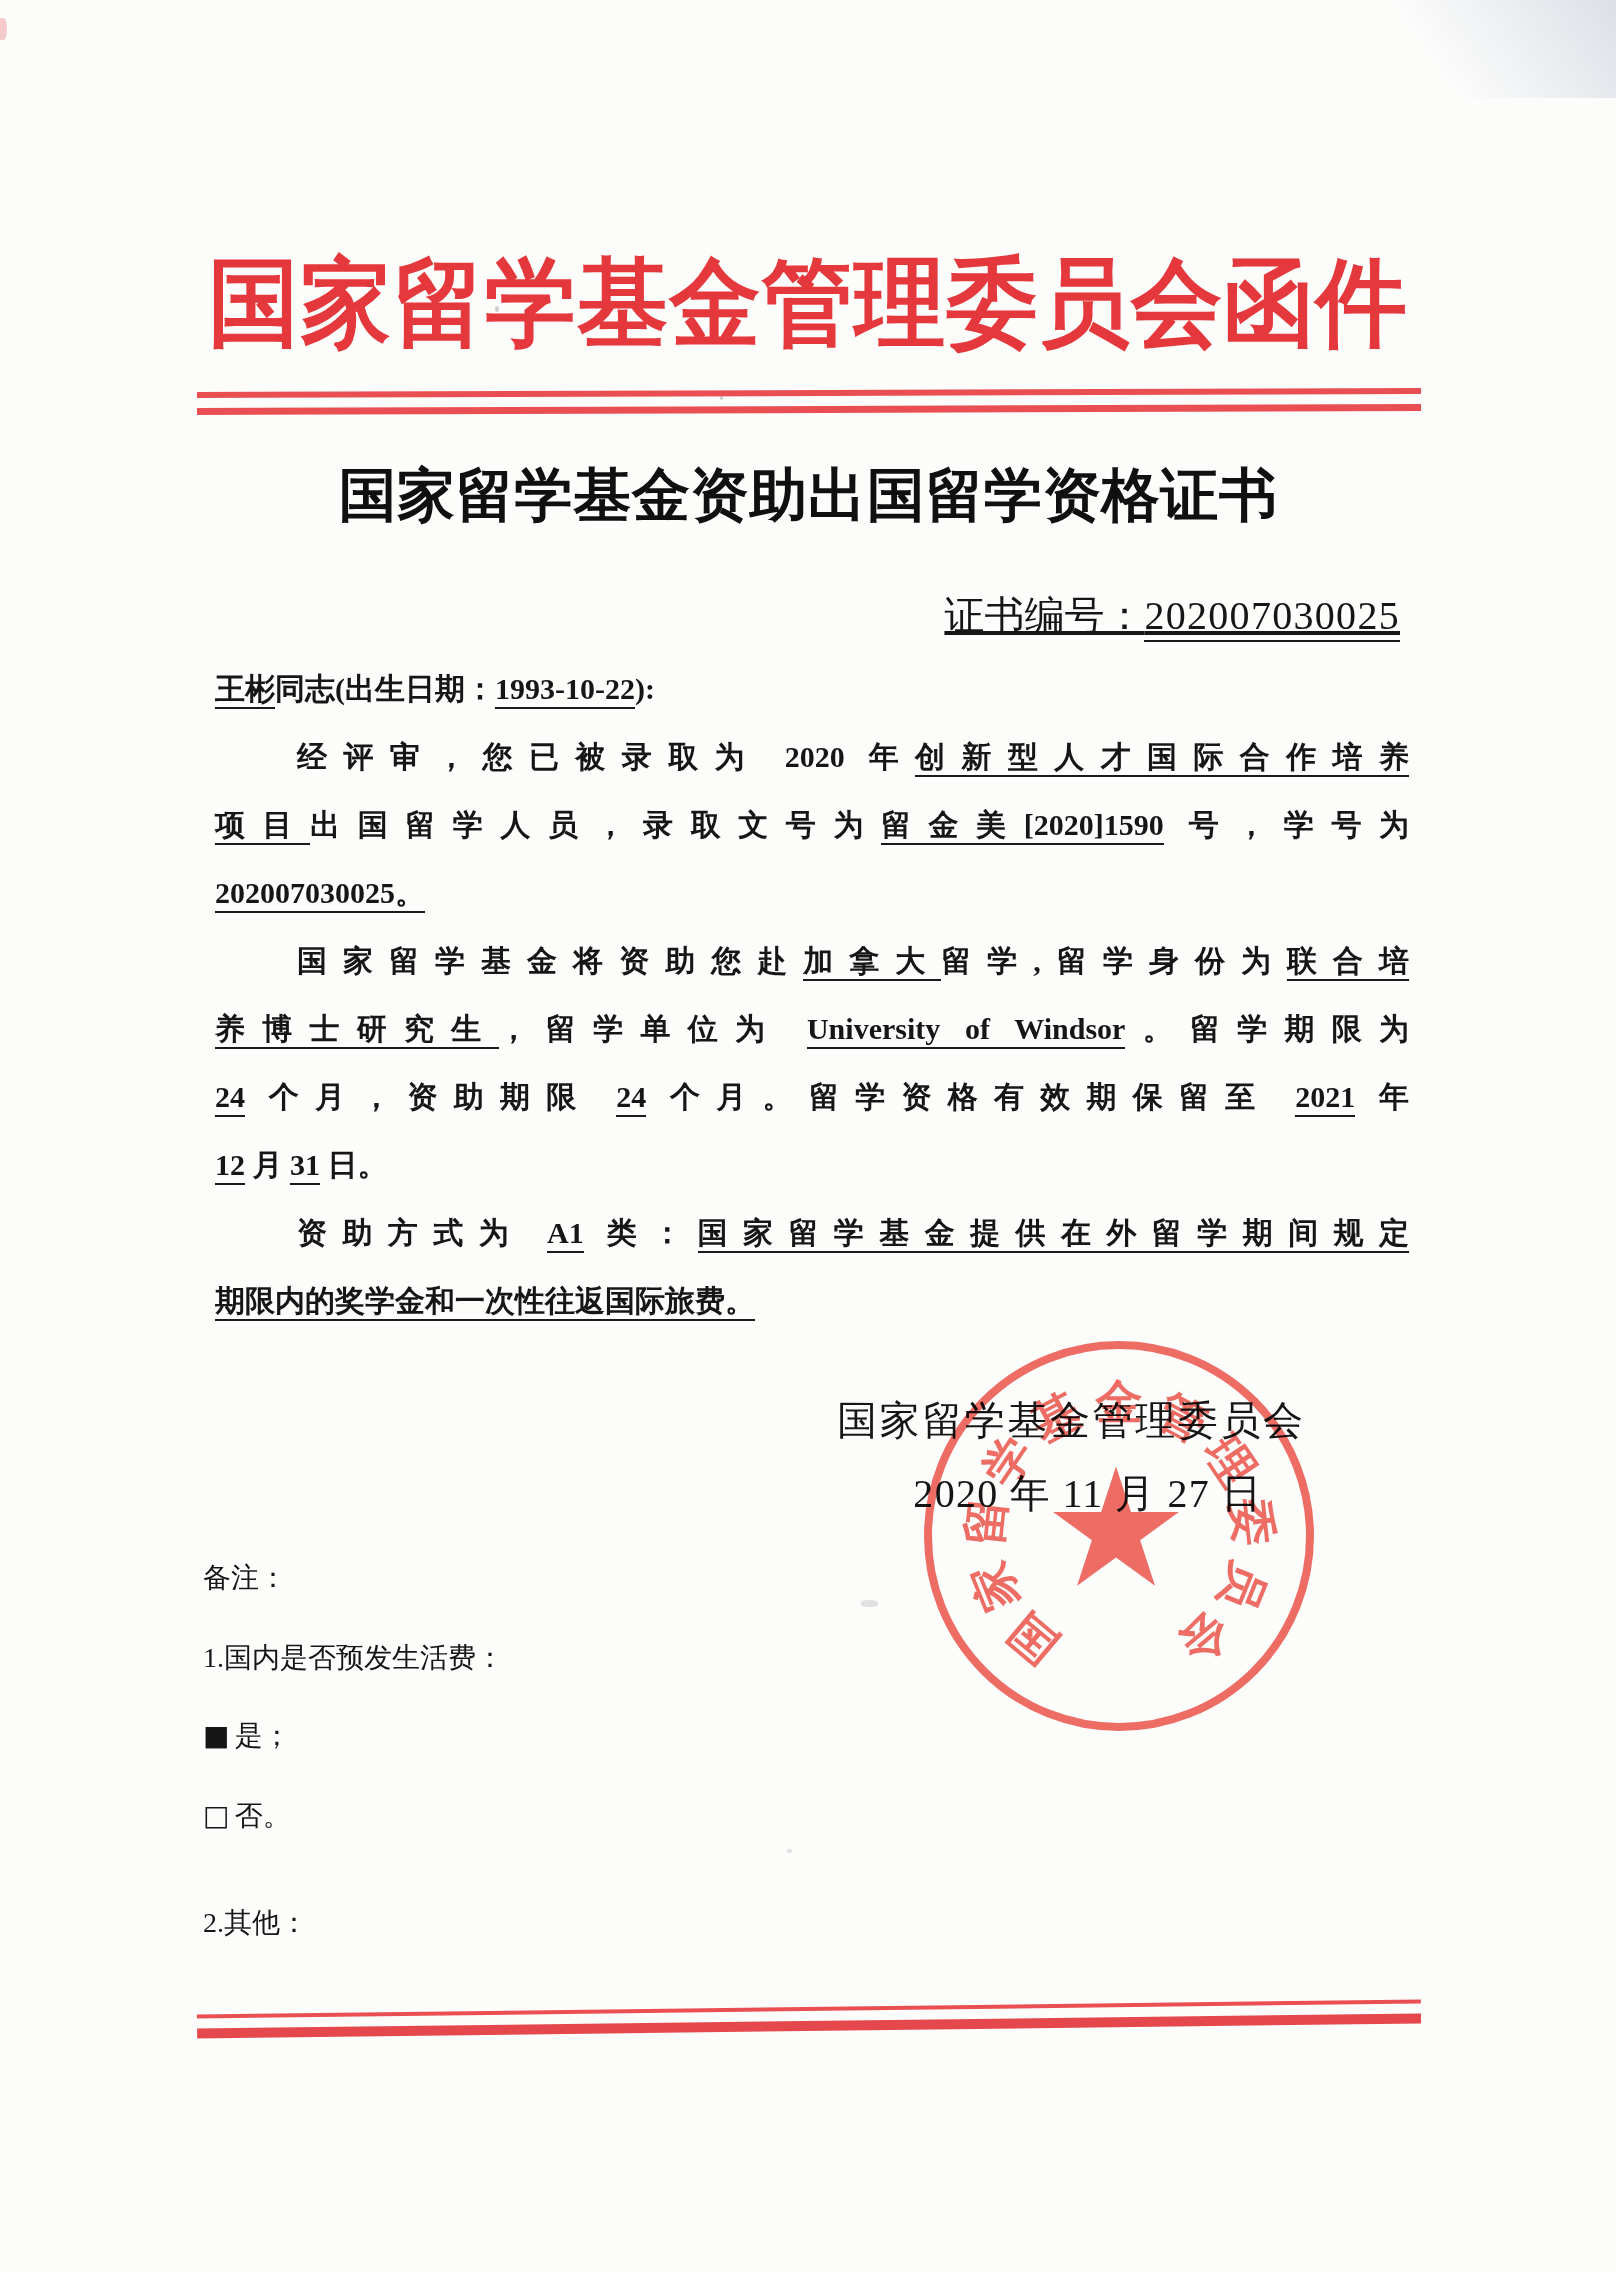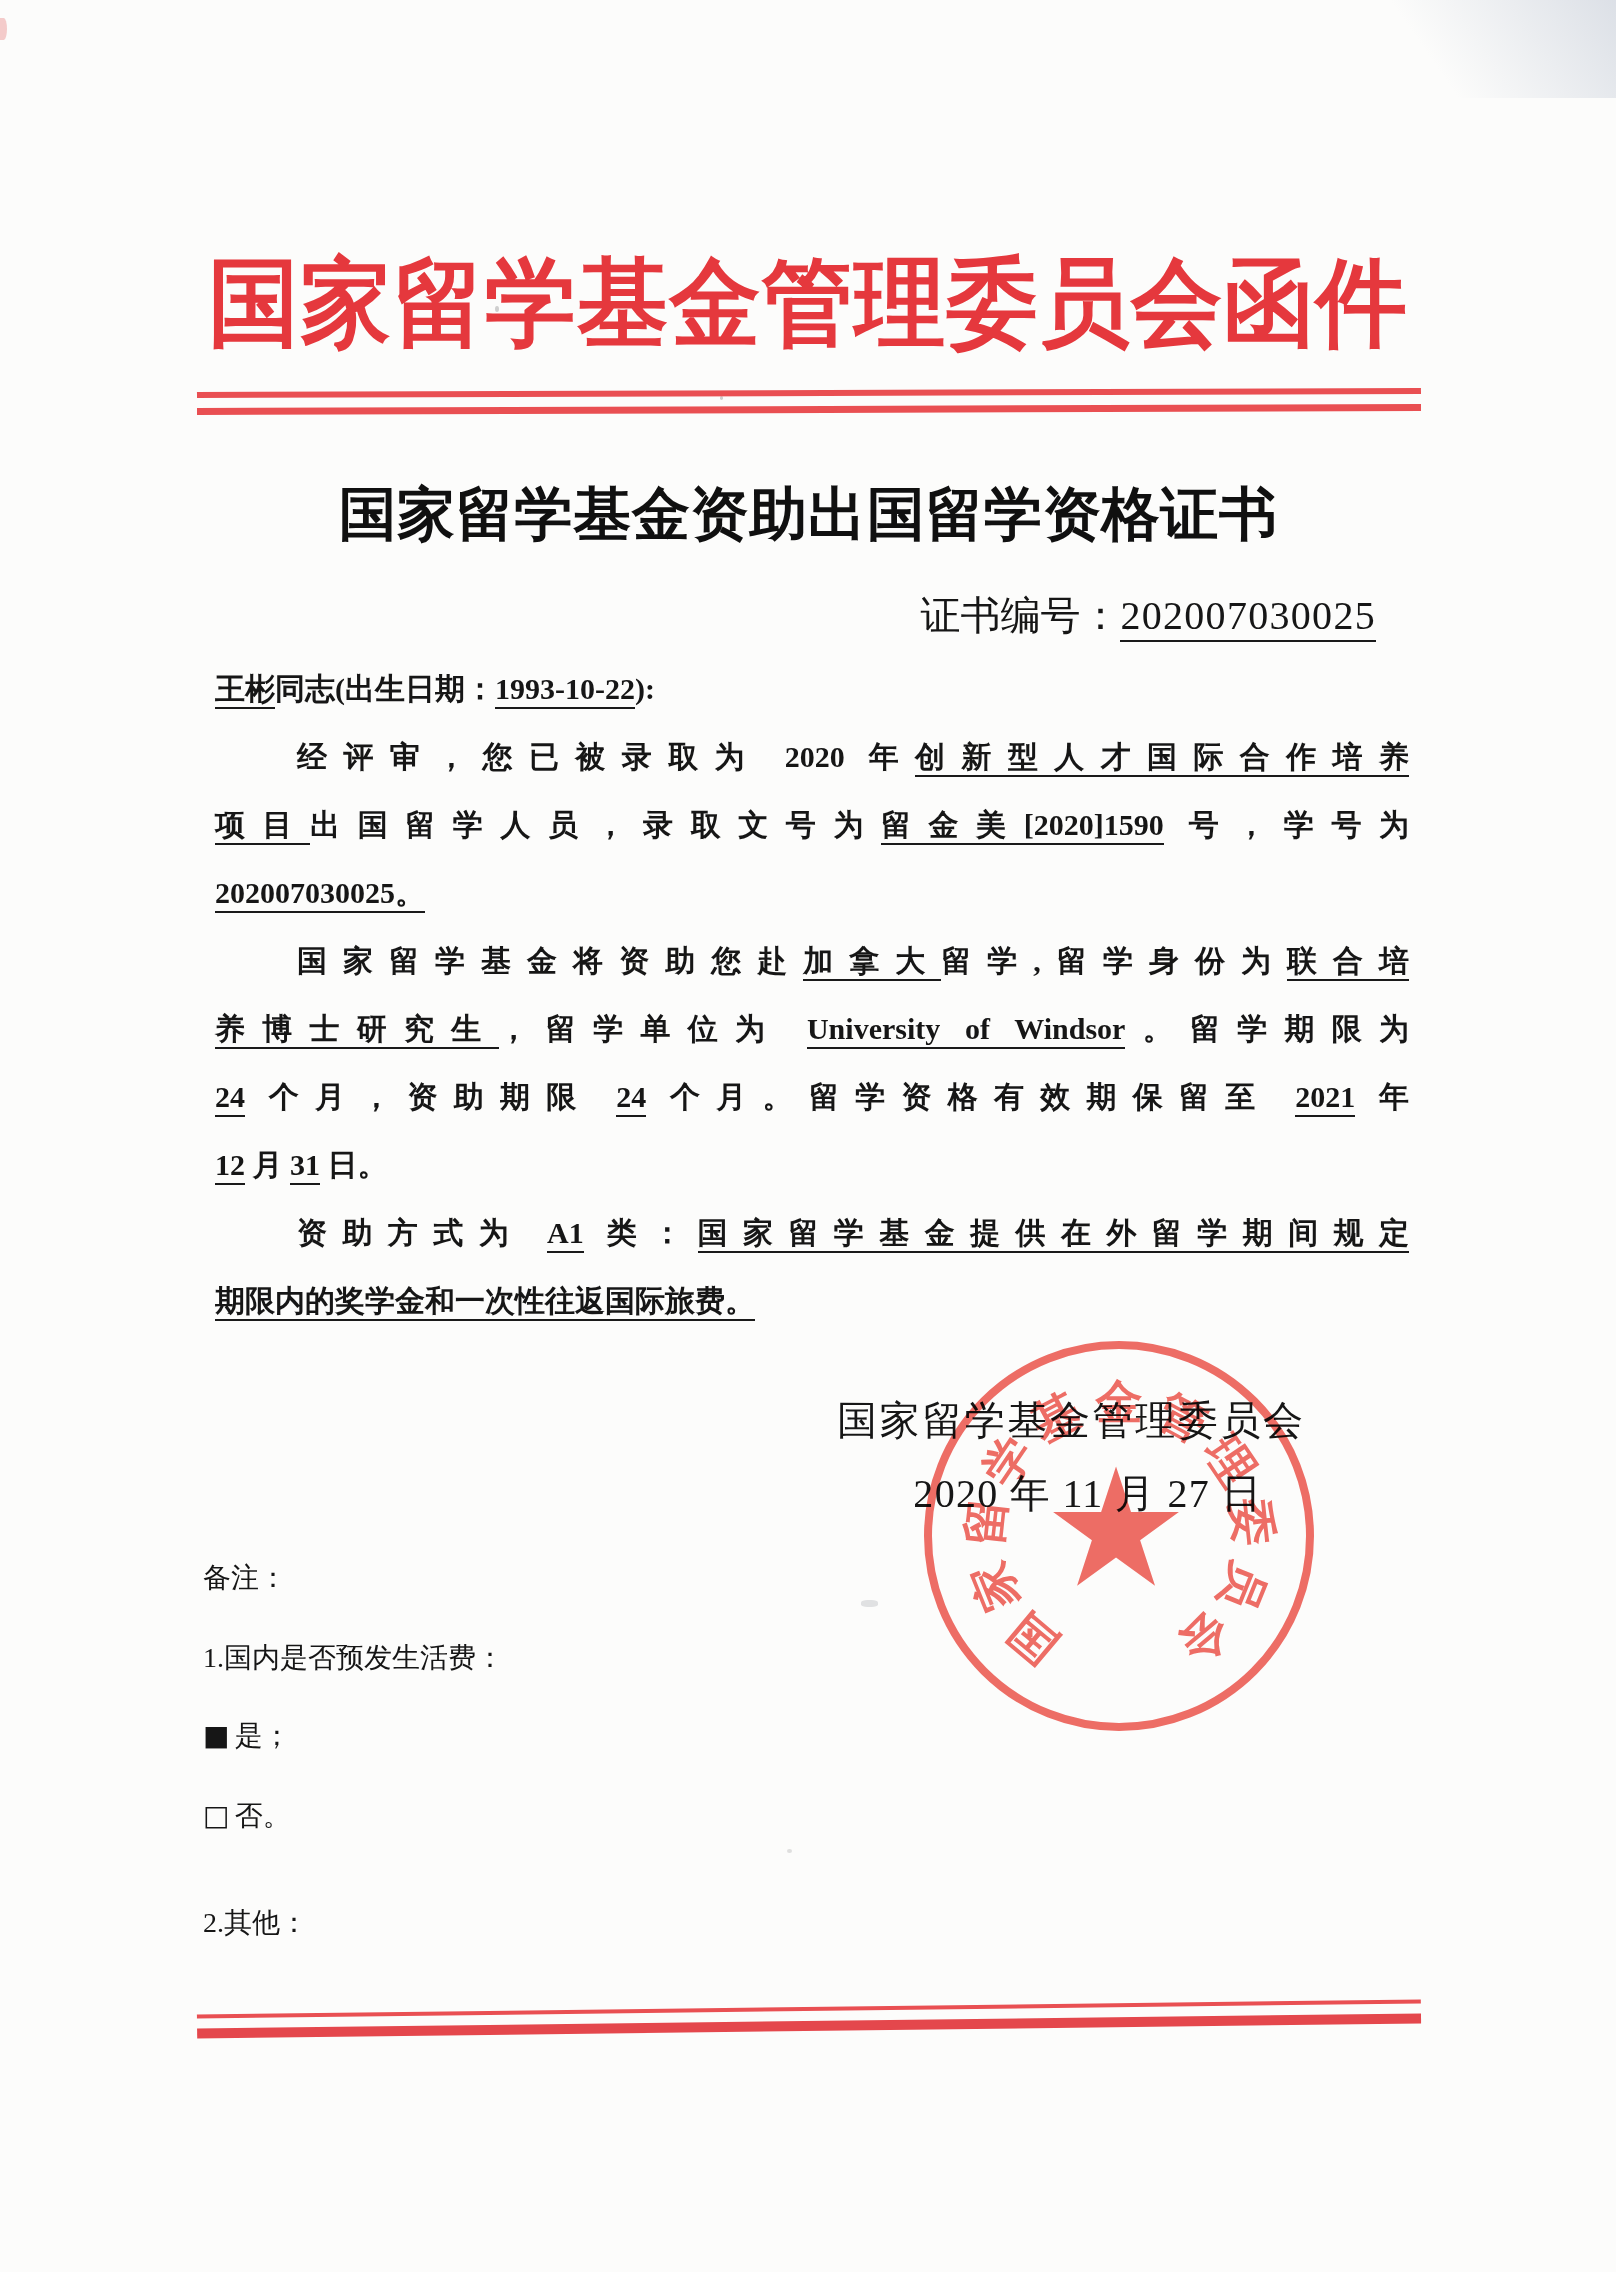--- a/index.html
+++ b/index.html
@@ -38,28 +38,28 @@
   .rule-bottom .l1{height:3.9px;background:var(--line_red);}
   .rule-bottom .gap{height:10.4px;}
   .rule-bottom .l2{height:9.8px;background:#e4474c;}
 
   
   .doc-title{
     top:457px;left:0;width:1616px;
     text-align:center;
     font-size:58px;font-weight:700;color:#101010;
     letter-spacing:0.7px;
-    margin-top:19px;
   }
 
   
   .cert-line{
-    top:588px;right:240px;
+    top:588px;right:216px;
     font-size:40px;
     white-space:nowrap;
+    text-decoration:underline;
   }
   .cert-line .val{letter-spacing:1.3px;}
 
   
   .body-lines{
     top:655px;left:215px;width:1194px;
     font-size:30px;line-height:68px;
     color:var(--ink);
     font-weight:bold;
   }

